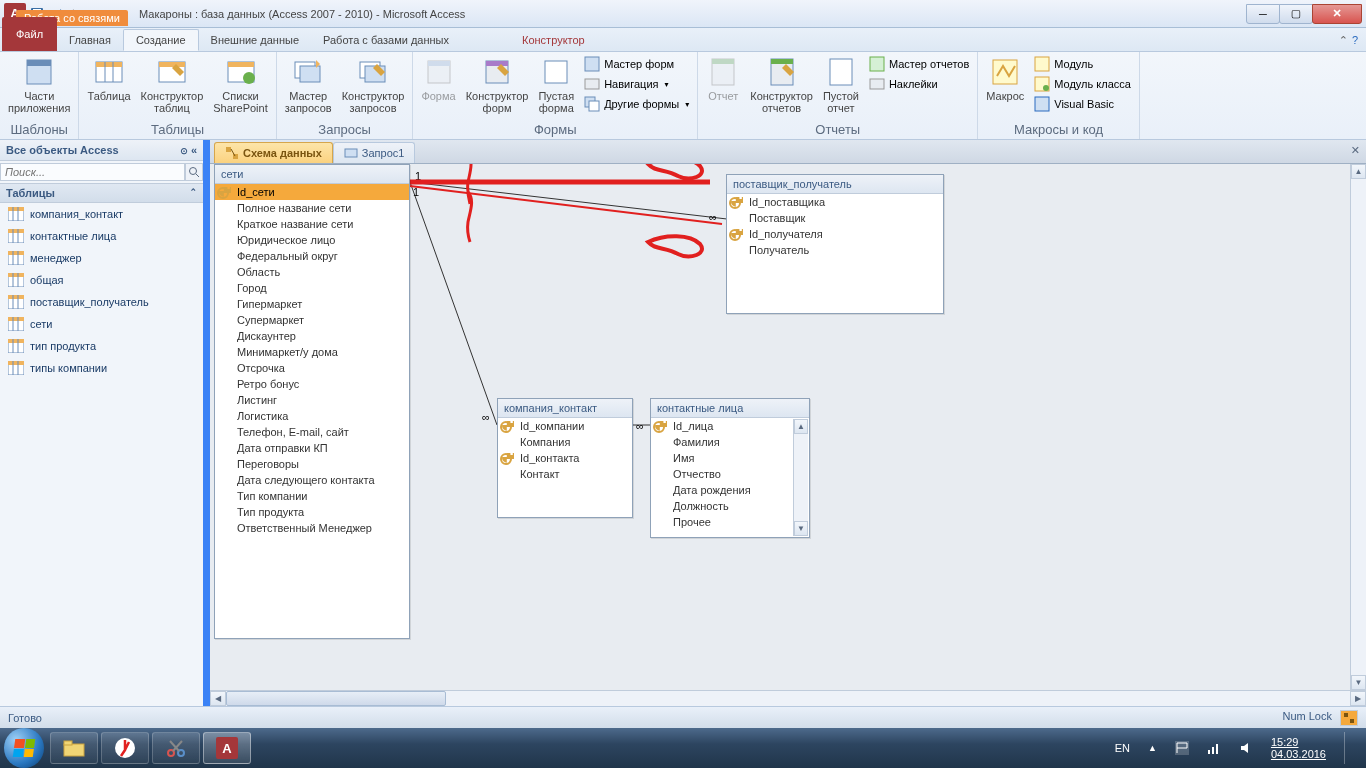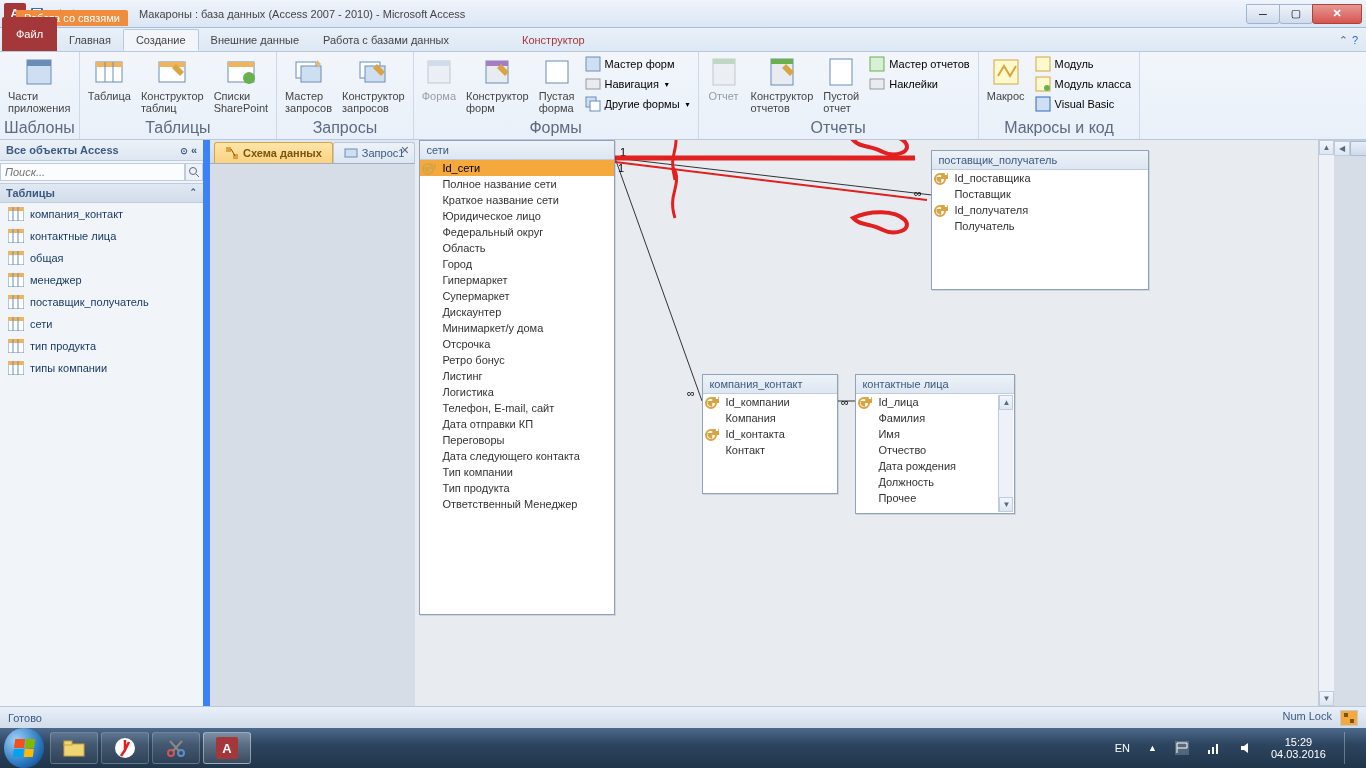--- a/index.html
+++ b/index.html
@@ -22,42 +22,42 @@
 .file-tab { background:#a4373a; color:#fff; padding:4px 14px; height:34px; display:flex; align-items:center; border-radius:2px 2px 0 0; }
 .rtab { padding:4px 12px; height:22px; display:flex; align-items:center; color:#444; cursor:pointer; }
 .rtab.active { background:#f2f6fb; border:1px solid #b8c9de; border-bottom:1px solid #f2f6fb; border-radius:2px 2px 0 0; }
 .rtab.context { position:absolute; color:#a4373a; }
 .ribbon-tabs .help { margin-left:auto; padding:4px 8px; color:#666; display:flex; gap:4px; }
 
 
 .ribbon { height:88px; background:linear-gradient(#f2f6fb,#e9f0f9); border-bottom:1px solid #b8c9de; display:flex; }
 .rgroup { border-right:1px solid #cdd9e8; display:flex; flex-direction:column; padding:2px 4px 0; }
 .rgroup-items { flex:1; display:flex; align-items:flex-start; gap:2px; }
-.rgroup-label { text-align:center; color:#5c6b7f; font-size:16px; padding:2px 0; }
-.rbtn { display:flex; flex-direction:column; align-items:center; padding:2px 4px; min-width:42px; text-align:left; cursor:pointer; border-radius:3px; }
+.rgroup-label { text-align:center; color:#5c6b7f; font-size:13px; padding:2px 0; }
+.rbtn { display:flex; flex-direction:column; align-items:center; padding:2px 4px; min-width:42px; text-align:center; cursor:pointer; border-radius:3px; }
 .rbtn .ico { width:32px; height:32px; display:flex; align-items:center; justify-content:center; }
 .rbtn .lbl { color:#444; line-height:1.1; margin-top:2px; }
 .rbtn.disabled { opacity:0.5; pointer-events:none; }
 .rbtn-sm { display:flex; align-items:center; gap:4px; padding:2px 4px; cursor:pointer; }
 .rbtn-sm .ico { width:16px; height:16px; }
 .rbtn-stack { display:flex; flex-direction:column; gap:0; }
 
 
 .workspace { display:flex; height:calc(100% - 28px - 24px - 88px - 22px - 40px); }
 .navpane { width:210px; background:#f1f5fa; border-right:7px solid #3b82f6; display:flex; flex-direction:column; }
 .nav-head { background:linear-gradient(#eef2f8,#dde6f1); padding:4px 6px; display:flex; align-items:center; justify-content:space-between; color:#3b5a82; font-weight:600; border-bottom:1px solid #c0ccdb; }
 .nav-search { display:flex; padding:2px 0; border-bottom:1px solid #c0ccdb; }
 .nav-search input { flex:1; border:1px solid #c0ccdb; padding:2px 4px; font-style:italic; color:#888; background:#fafcfe; }
 .nav-search .sbtn { width:18px; border:1px solid #c0ccdb; background:#eef2f8; display:flex; align-items:center; justify-content:center; }
 .nav-grp-head { background:linear-gradient(#e0e8f2,#d2ddea); padding:3px 6px; font-weight:600; color:#3b5a82; border-bottom:1px solid #c0ccdb; display:flex; justify-content:space-between; }
 .nav-item { display:flex; align-items:center; gap:6px; padding:4px 8px; color:#1a3b66; cursor:pointer; }
 .table-ico { width:16px; height:14px; }
 
 
-.canvas-wrap { flex:1; display:flex; flex-direction:row; background:#d6dde6; }
+.canvas-wrap { flex:1; display:flex; flex-direction:column; background:#d6dde6; }
 .doc-tabs { height:24px; background:linear-gradient(#e0e7f0,#cfd8e4); display:flex; align-items:flex-end; border-bottom:1px solid #9fb0c4; padding-left:4px; position:relative; }
 .doc-tab { padding:3px 10px; background:linear-gradient(#fde5a9,#fbd280); border:1px solid #d6a64c; border-bottom:none; border-radius:3px 3px 0 0; display:flex; align-items:center; gap:4px; color:#7a5410; font-weight:600; }
 .doc-tab.inactive { background:linear-gradient(#eef2f8,#dde6f1); border-color:#b8c9de; color:#3b5a82; font-weight:normal; }
 .doc-tabs .close-x { position:absolute; right:6px; top:4px; color:#5a6a80; cursor:pointer; }
 .canvas { flex:1; background:#e8ecf1; position:relative; overflow:hidden; }
 .canvas-inner { position:absolute; inset:0 16px 16px 0; background:#e8ecf1; }
 
 
 .tblwin { position:absolute; background:#fff; border:1px solid #8fa2b8; box-shadow:1px 1px 0 rgba(0,0,0,0.1); }
 .tblwin .th { background:linear-gradient(#eef2f8,#dde6f1); padding:3px 6px; color:#3b5a82; border-bottom:1px solid #c0ccdb; }
@@ -83,21 +83,21 @@
 .statusbar { height:22px; background:linear-gradient(#e9f0f9,#d2ddea); border-top:1px solid #b8c9de; display:flex; align-items:center; padding:0 8px; color:#3b5a82; }
 .statusbar .right { margin-left:auto; display:flex; gap:8px; align-items:flex-start; }
 
 
 .taskbar { height:40px; background:linear-gradient(#4d6a8c 0%,#2d4560 40%,#20354a 100%); display:flex; align-items:center; padding:0 4px; }
 .start-orb { width:40px; height:40px; border-radius:50%; background:radial-gradient(circle at 30% 30%,#9ed0f6,#2a78c1 60%,#0a3a6e); display:flex; align-items:center; justify-content:center; margin-right:6px; }
 .start-orb .flag { width:20px; height:18px; display:grid; grid-template:1fr 1fr/1fr 1fr; gap:1px; transform:skewX(-8deg); }
 .flag span:nth-child(1){background:#f25022}.flag span:nth-child(2){background:#7fba00}.flag span:nth-child(3){background:#00a4ef}.flag span:nth-child(4){background:#ffb900}
 .tb-btn { width:48px; height:32px; background:linear-gradient(rgba(255,255,255,0.15),rgba(255,255,255,0.05)); border:1px solid rgba(255,255,255,0.2); border-radius:3px; margin-right:3px; display:flex; align-items:center; justify-content:center; }
 .tb-tray { margin-left:auto; display:flex; align-items:center; gap:18px; color:#fff; padding-right:8px; }
-.clock { text-align:center; line-height:1.1; }
+.clock { line-height:1.1;text-decoration:underline; }
 
 
 svg { display:block; }
 </style>
 </head>
 <body>
 
 <div class="titlebar">
   <div class="qat">
     <div class="access-logo">A</div>
@@ -420,30 +420,30 @@
           </svg>
           <span>контактные лица</span>
         </div>
         <div class="nav-item">
           <svg class="table-ico" width="16" height="14">
             <rect x="0" y="0" width="16" height="14" fill="#fff" stroke="#6a8db8"></rect>
             <rect x="0" y="0" width="16" height="4" fill="#f0b45e"></rect>
             <line x1="5" y1="0" x2="5" y2="14" stroke="#6a8db8"></line>
             <line x1="10" y1="0" x2="10" y2="14" stroke="#6a8db8"></line>
           </svg>
+          <span>менеджер</span>
+        </div>
+        <div class="nav-item">
+          <svg class="table-ico" width="16" height="14">
+            <rect x="0" y="0" width="16" height="14" fill="#fff" stroke="#6a8db8"></rect>
+            <rect x="0" y="0" width="16" height="4" fill="#f0b45e"></rect>
+            <line x1="5" y1="0" x2="5" y2="14" stroke="#6a8db8"></line>
+            <line x1="10" y1="0" x2="10" y2="14" stroke="#6a8db8"></line>
+          </svg>
           <span>общая</span>
-        </div>
-        <div class="nav-item">
-          <svg class="table-ico" width="16" height="14">
-            <rect x="0" y="0" width="16" height="14" fill="#fff" stroke="#6a8db8"></rect>
-            <rect x="0" y="0" width="16" height="4" fill="#f0b45e"></rect>
-            <line x1="5" y1="0" x2="5" y2="14" stroke="#6a8db8"></line>
-            <line x1="10" y1="0" x2="10" y2="14" stroke="#6a8db8"></line>
-          </svg>
-          <span>менеджер</span>
         </div>
         <div class="nav-item">
           <svg class="table-ico" width="16" height="14">
             <rect x="0" y="0" width="16" height="14" fill="#fff" stroke="#6a8db8"></rect>
             <rect x="0" y="0" width="16" height="4" fill="#f0b45e"></rect>
             <line x1="5" y1="0" x2="5" y2="14" stroke="#6a8db8"></line>
             <line x1="10" y1="0" x2="10" y2="14" stroke="#6a8db8"></line>
           </svg>
           <span>поставщик_получатель</span>
         </div>

